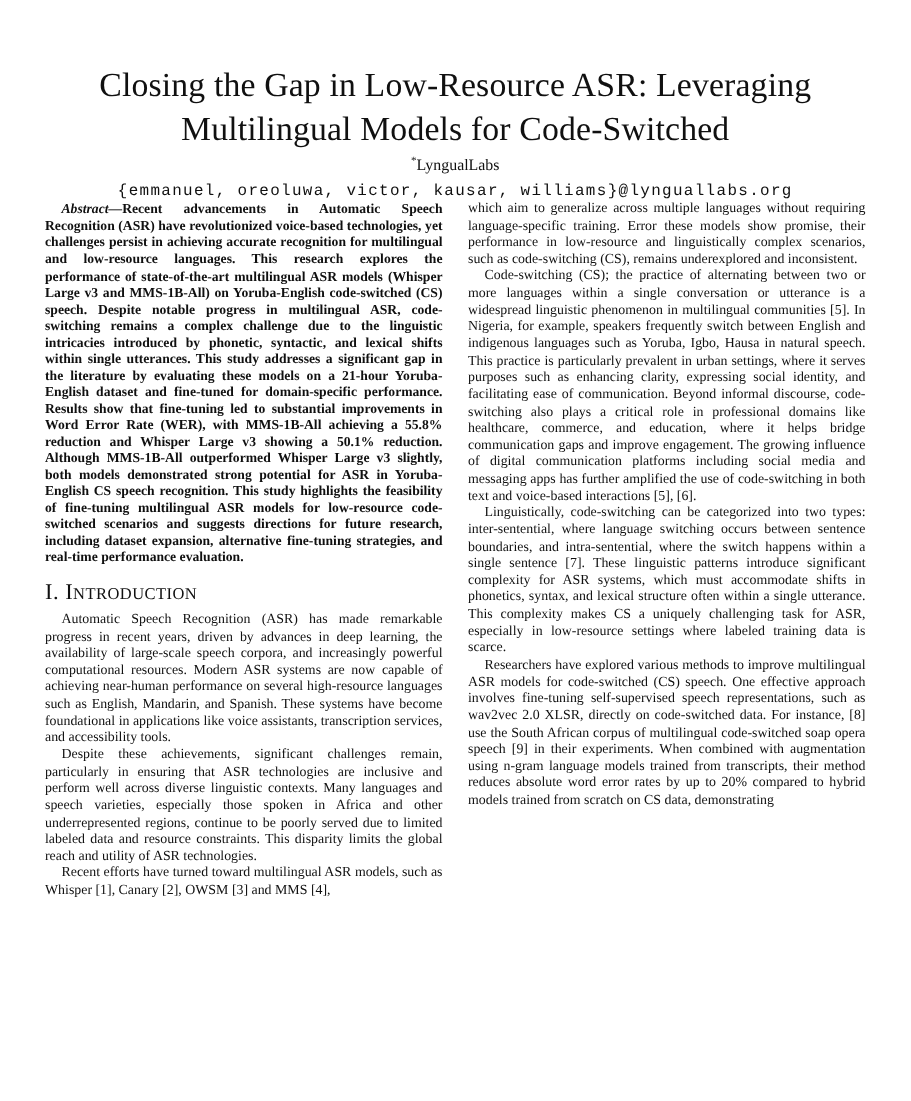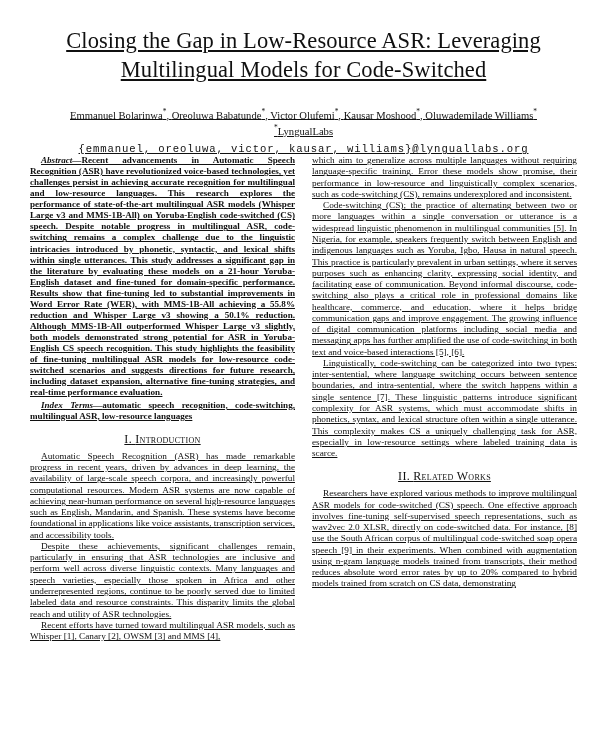--- a/index.html
+++ b/index.html
@@ -11,24 +11,23 @@
     width: 607px;
     height: 734px;
     overflow: hidden;
     font-family: "Liberation Serif", "DejaVu Serif", serif;
     color: #101010;
   }
   .page {
     width: 607px;
     height: 734px;
     box-sizing: border-box;
-    padding: 0 30px;
+    padding: 16px 30px;
     position: relative;
     background: #ffffff;
-    text-decoration: underline;
   }
 
   
   .title {
     text-align: center;
     font-size: 22.5px;
     line-height: 1.30;
     font-weight: 400;
     margin: 0;
     padding-top: 26px;
@@ -84,69 +83,60 @@
     font-weight: bold;
     text-indent: 11px;
     font-size: 9.1px;
     line-height: 1.215;
   }
   .abs .lead { font-style: italic; font-weight: bold; }
   .idx { font-weight: bold; text-indent: 11px; font-size: 9.1px; line-height: 1.215; margin-top: 1.5px;}
   .idx .lead { font-style: italic; font-weight: bold; }
 
   h2.section {
-    text-align: center;
-    font-size: 12px;
+    text-align: left;
+    font-size: 15px;
     font-weight: normal;
     font-variant: small-caps;
     margin: 10px 0 4px 0;
     letter-spacing: 0.3px;
   }
   h2.section .num { font-variant: normal; }
 </style>
 </head>
 <body>
 
 <div class="page">
 
   <h1 class="title">
     <span class="tline">Closing the Gap in Low-Resource ASR: Leveraging</span>
     <span class="tline">Multilingual Models for Code-Switched</span>
   </h1>
 
-  <div class="authors">
-    <span>Emmanuel Bolarinwa</span><sup>*</sup>,
-    <span>Oreoluwa Babatunde</span><sup>*</sup>,
-    <span>Victor Olufemi</span><sup>*</sup>,
-    <span>Kausar Moshood</span><sup>*</sup>,
-    <span>Oluwademilade Williams</span><sup>*</sup>
-  </div>
 
   <div class="affil"><sup>*</sup><span>LyngualLabs</span></div>
 
   <div class="emails">{emmanuel, oreoluwa, victor, kausar, williams}@lynguallabs.org</div>
 
   <div class="columns">
 
     <div class="col">
       <p class="abs"><span class="lead">Abstract—</span><span>Recent advancements in Automatic Speech Recognition (ASR) have revolutionized voice-based technologies, yet challenges persist in achieving accurate recognition for multilingual and low-resource languages. This research explores the performance of state-of-the-art multilingual ASR models (Whisper Large v3 and MMS-1B-All) on Yoruba-English code-switched (CS) speech. Despite notable progress in multilingual ASR, code-switching remains a complex challenge due to the linguistic intricacies introduced by phonetic, syntactic, and lexical shifts within single utterances. This study addresses a significant gap in the literature by evaluating these models on a 21-hour Yoruba-English dataset and fine-tuned for domain-specific performance. Results show that fine-tuning led to substantial improvements in Word Error Rate (WER), with MMS-1B-All achieving a 55.8% reduction and Whisper Large v3 showing a 50.1% reduction. Although MMS-1B-All outperformed Whisper Large v3 slightly, both models demonstrated strong potential for ASR in Yoruba-English CS speech recognition. This study highlights the feasibility of fine-tuning multilingual ASR models for low-resource code-switched scenarios and suggests directions for future research, including dataset expansion, alternative fine-tuning strategies, and real-time performance evaluation.</span></p>
 
-      <p class="idx"><span class="lead">Index Terms—</span><span>automatic speech recognition, code-switching, multilingual ASR, low-resource languages</span></p>
 
       <h2 class="section"><span class="num">I.</span>&nbsp;<span>Introduction</span></h2>
 
       <p class="indent">Automatic Speech Recognition (ASR) has made remarkable progress in recent years, driven by advances in deep learning, the availability of large-scale speech corpora, and increasingly powerful computational resources. Modern ASR systems are now capable of achieving near-human performance on several high-resource languages such as English, Mandarin, and Spanish. These systems have become foundational in applications like voice assistants, transcription services, and accessibility tools.</p>
       <p class="indent">Despite these achievements, significant challenges remain, particularly in ensuring that ASR technologies are inclusive and perform well across diverse linguistic contexts. Many languages and speech varieties, especially those spoken in Africa and other underrepresented regions, continue to be poorly served due to limited labeled data and resource constraints. This disparity limits the global reach and utility of ASR technologies.</p>
       <p class="indent">Recent efforts have turned toward multilingual ASR models, such as Whisper [1], Canary [2], OWSM [3] and MMS [4],</p>
     </div>
 
     <div class="col">
       <p>which aim to generalize across multiple languages without requiring language-specific training. Error these models show promise, their performance in low-resource and linguistically complex scenarios, such as code-switching (CS), remains underexplored and inconsistent.</p>
       <p class="indent">Code-switching (CS); the practice of alternating between two or more languages within a single conversation or utterance is a widespread linguistic phenomenon in multilingual communities [5]. In Nigeria, for example, speakers frequently switch between English and indigenous languages such as Yoruba, Igbo, Hausa in natural speech. This practice is particularly prevalent in urban settings, where it serves purposes such as enhancing clarity, expressing social identity, and facilitating ease of communication. Beyond informal discourse, code-switching also plays a critical role in professional domains like healthcare, commerce, and education, where it helps bridge communication gaps and improve engagement. The growing influence of digital communication platforms including social media and messaging apps has further amplified the use of code-switching in both text and voice-based interactions [5], [6].</p>
       <p class="indent">Linguistically, code-switching can be categorized into two types: inter-sentential, where language switching occurs between sentence boundaries, and intra-sentential, where the switch happens within a single sentence [7]. These linguistic patterns introduce significant complexity for ASR systems, which must accommodate shifts in phonetics, syntax, and lexical structure often within a single utterance. This complexity makes CS a uniquely challenging task for ASR, especially in low-resource settings where labeled training data is scarce.</p>
 
-      <h2 class="section"><span class="num">II.</span>&nbsp;<span>Related Works</span></h2>
 
       <p class="indent">Researchers have explored various methods to improve multilingual ASR models for code-switched (CS) speech. One effective approach involves fine-tuning self-supervised speech representations, such as wav2vec 2.0 XLSR, directly on code-switched data. For instance, [8] use the South African corpus of multilingual code-switched soap opera speech [9] in their experiments. When combined with augmentation using n-gram language models trained from transcripts, their method reduces absolute word error rates by up to 20% compared to hybrid models trained from scratch on CS data, demonstrating</p>
     </div>
 
   </div>
 </div>
 
 </body></html>

